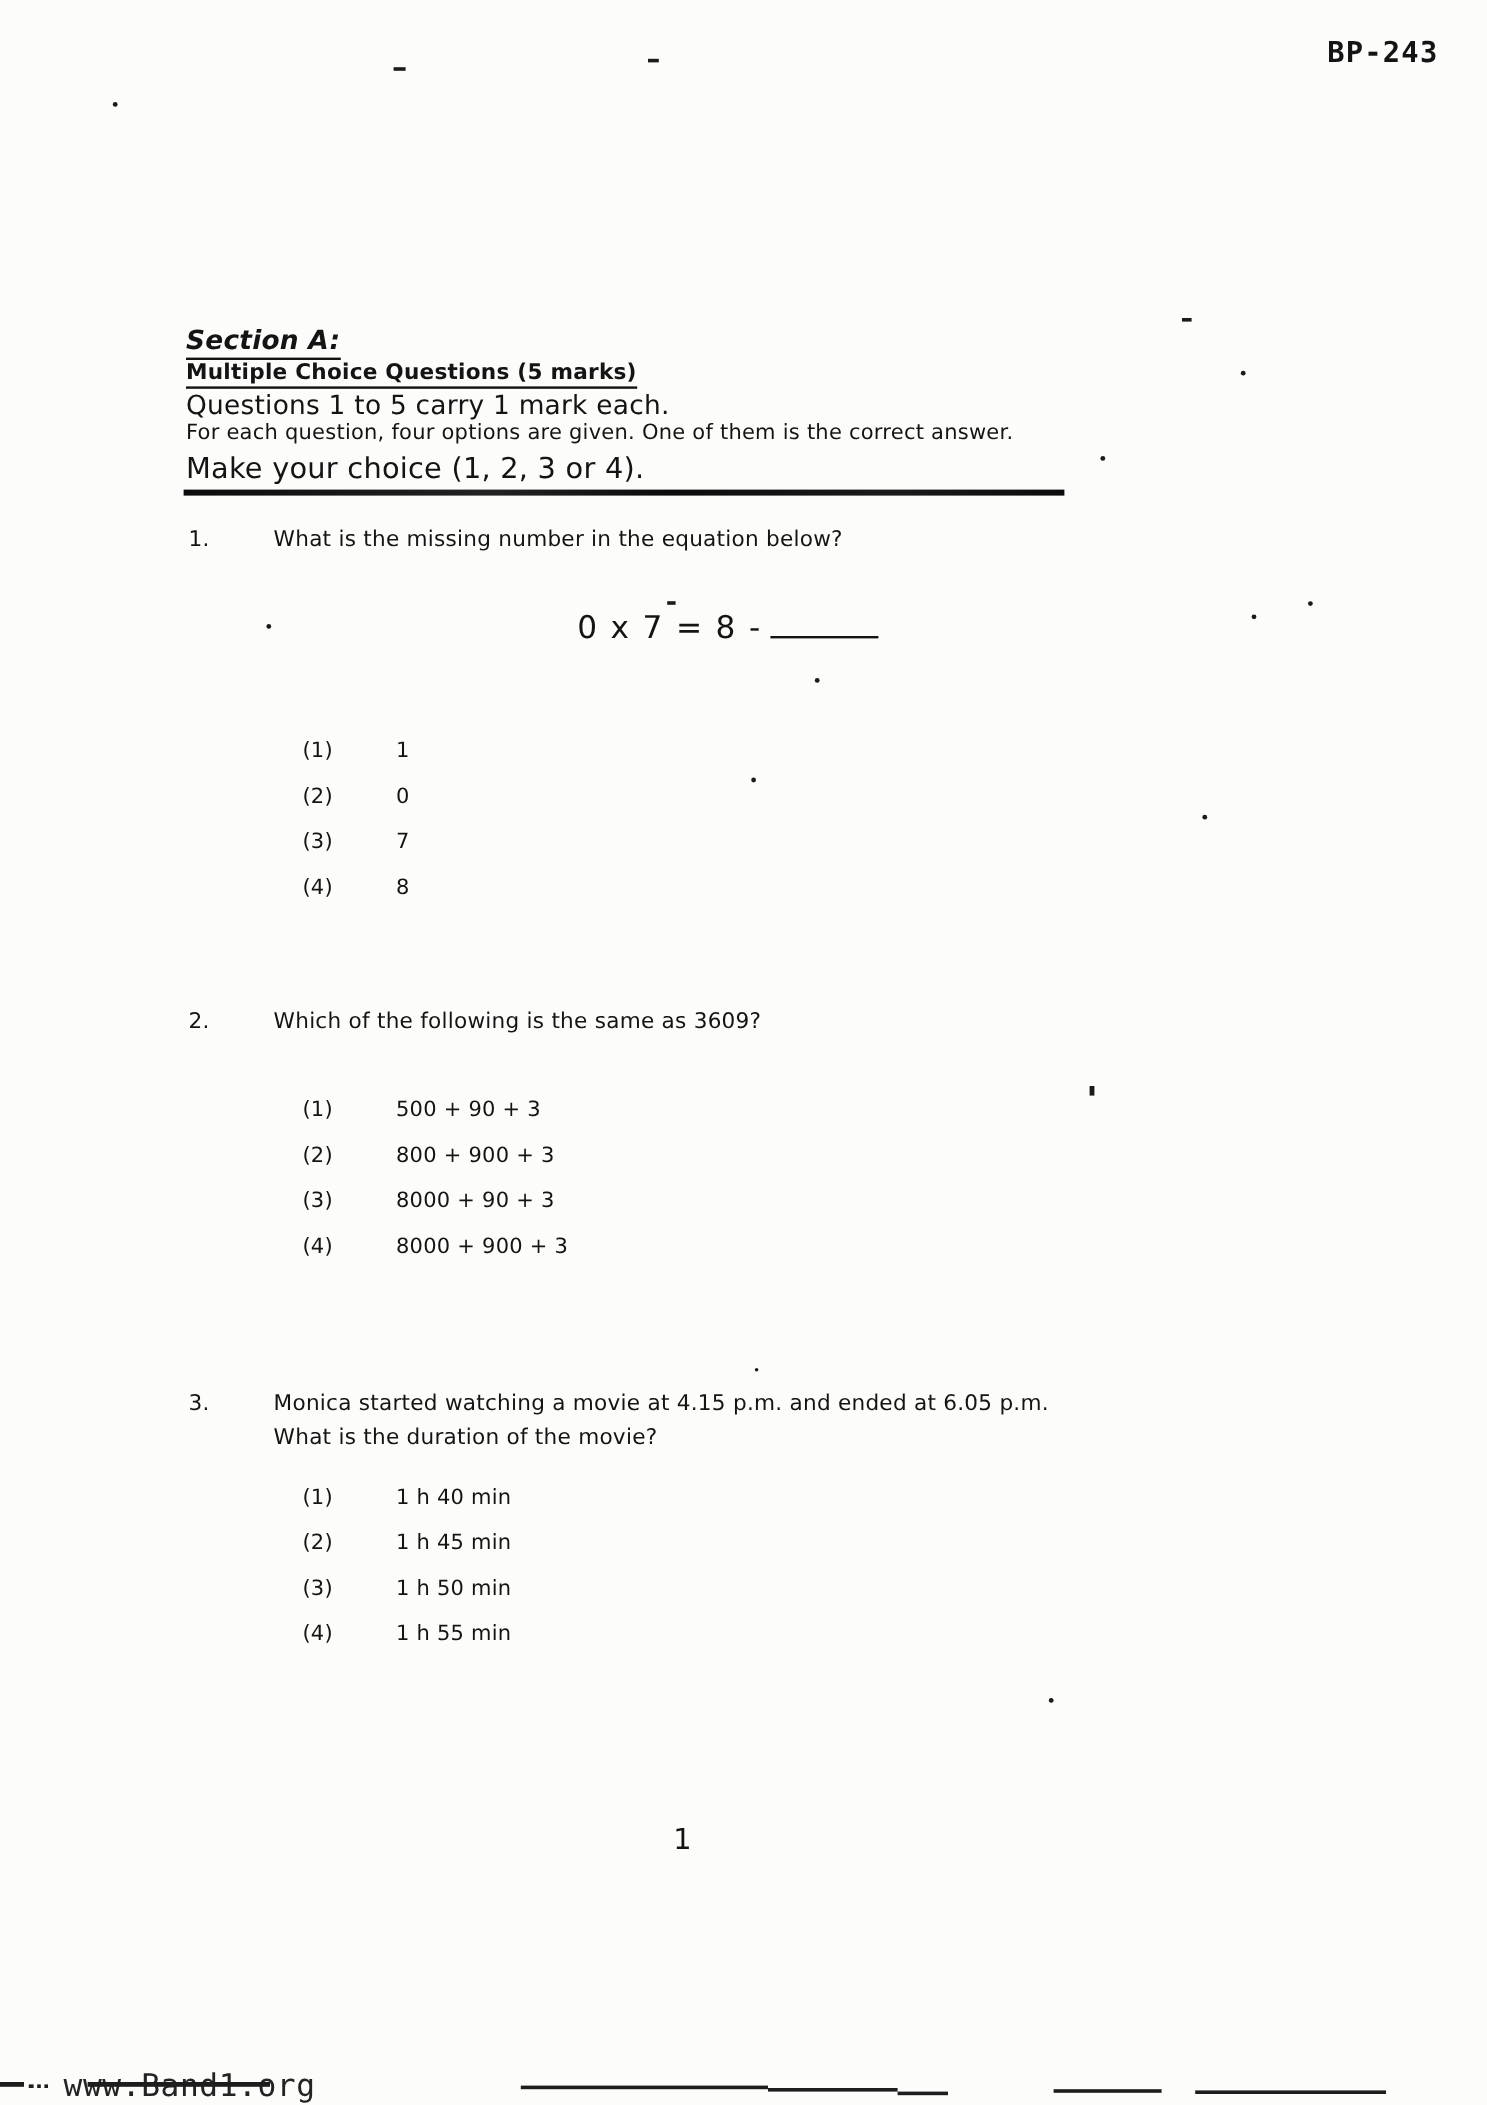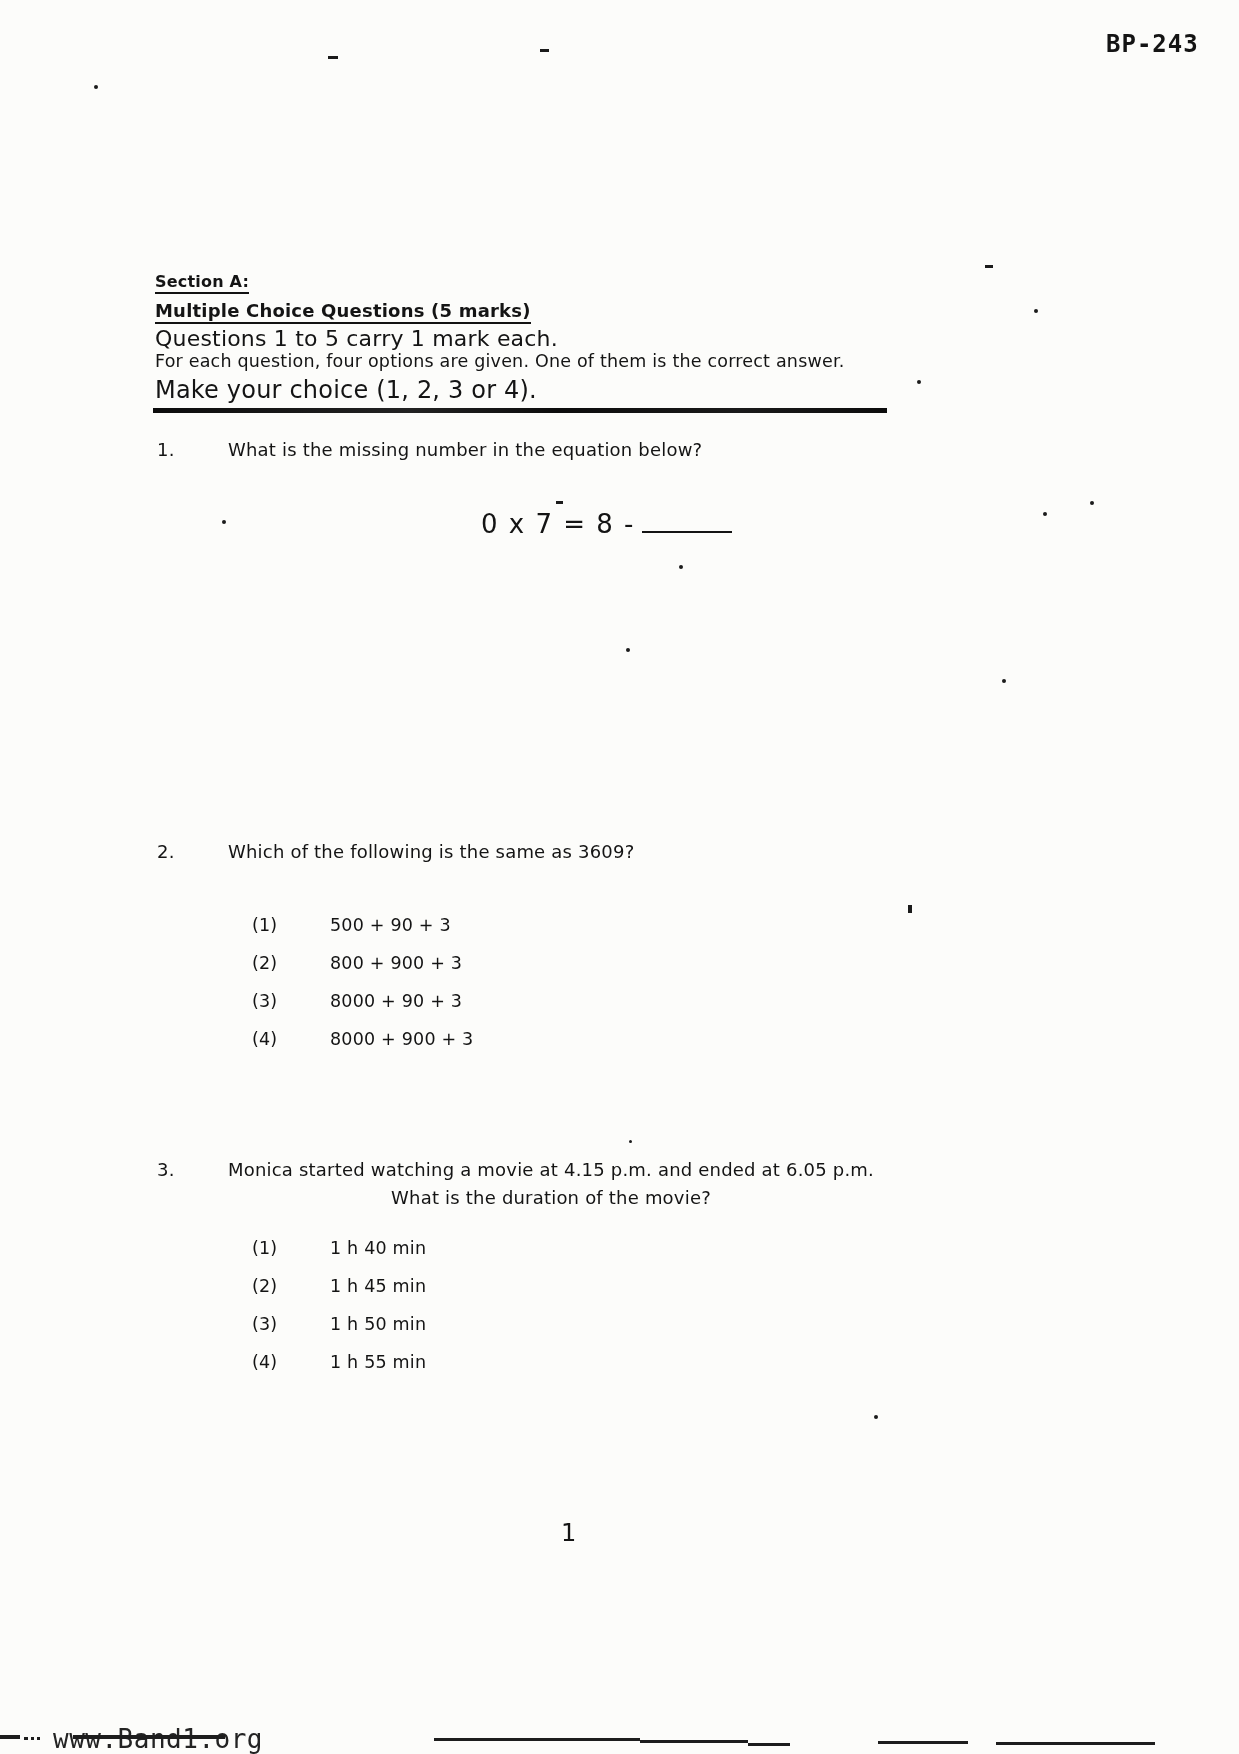--- a/index.html
+++ b/index.html
@@ -12,36 +12,36 @@
   }
   .page { position: relative; width: 1239px; height: 1754px; overflow: hidden; }
 
   .doc-code {
     position: absolute; left: 1106px; top: 30px;
     font-family: "DejaVu Sans Mono", monospace;
     font-size: 24px; font-weight: bold; letter-spacing: 1px;
   }
 
   .hline { position: absolute; left: 155px; white-space: nowrap; letter-spacing: 0.2px; }
-  .sec-title   { top: 272px; font-size: 16px; font-weight: bold; }
+  .sec-title   { top: 272px; font-size: 22px; font-weight: bold; font-style: italic; }
   .sec-sub     { top: 300px; font-size: 18px; font-weight: bold; }
   .instr-0     { top: 326px; font-size: 22px; }
   .instr-1     { top: 351px; font-size: 17.5px; }
   .instr-2     { top: 376px; font-size: 24px; }
   .u { border-bottom: 2.5px solid #121212; padding-bottom: 1px; }
 
   .divider {
     position: absolute; left: 153px; top: 408px;
     width: 734px; height: 5px;
     background: linear-gradient(90deg, #0c0c0c 0%, #222 35%, #0c0c0c 55%, #1a1a1a 80%, #0c0c0c 100%);
   }
 
   .q { position: absolute; left: 157px; font-size: 18px; letter-spacing: 0.2px; }
   .q-num { position: absolute; left: 0; top: 0; line-height: 28px; }
-  .q-text { margin-left: 71px; max-width: 860px; text-align: center; }
+  .q-text { margin-left: 71px; max-width: 860px; }
   .q-line { line-height: 28px; white-space: nowrap; }
   .q1 { top: 436px; }
   .q2 { top: 838px; }
   .q3 { top: 1156px; }
 
   .equation {
     position: absolute; left: 481px; top: 509px;
     font-size: 26px; letter-spacing: 1.5px; white-space: nowrap;
   }
   .blank-line {
@@ -91,20 +91,34 @@
     <span class="q-num">1.</span>
     <div class="q-text">
       <div class="q-line">What is the missing number in the equation below?</div>
     </div>
   </div>
 
   <div class="equation">
     <span>0 x 7 = 8 -</span><span class="blank-line"></span>
   </div>
 
+  <div class="opts opts-q1">
+    <div class="opt-row">
+      <span class="opt-label">(1)</span><span>1</span>
+    </div>
+    <div class="opt-row">
+      <span class="opt-label">(2)</span><span>0</span>
+    </div>
+    <div class="opt-row">
+      <span class="opt-label">(3)</span><span>7</span>
+    </div>
+    <div class="opt-row">
+      <span class="opt-label">(4)</span><span>8</span>
+    </div>
+  </div>
 
   <div class="q q2">
     <span class="q-num">2.</span>
     <div class="q-text">
       <div class="q-line">Which of the following is the same as 3609?</div>
     </div>
   </div>
 
   <div class="opts opts-q2">
     <div class="opt-row">

